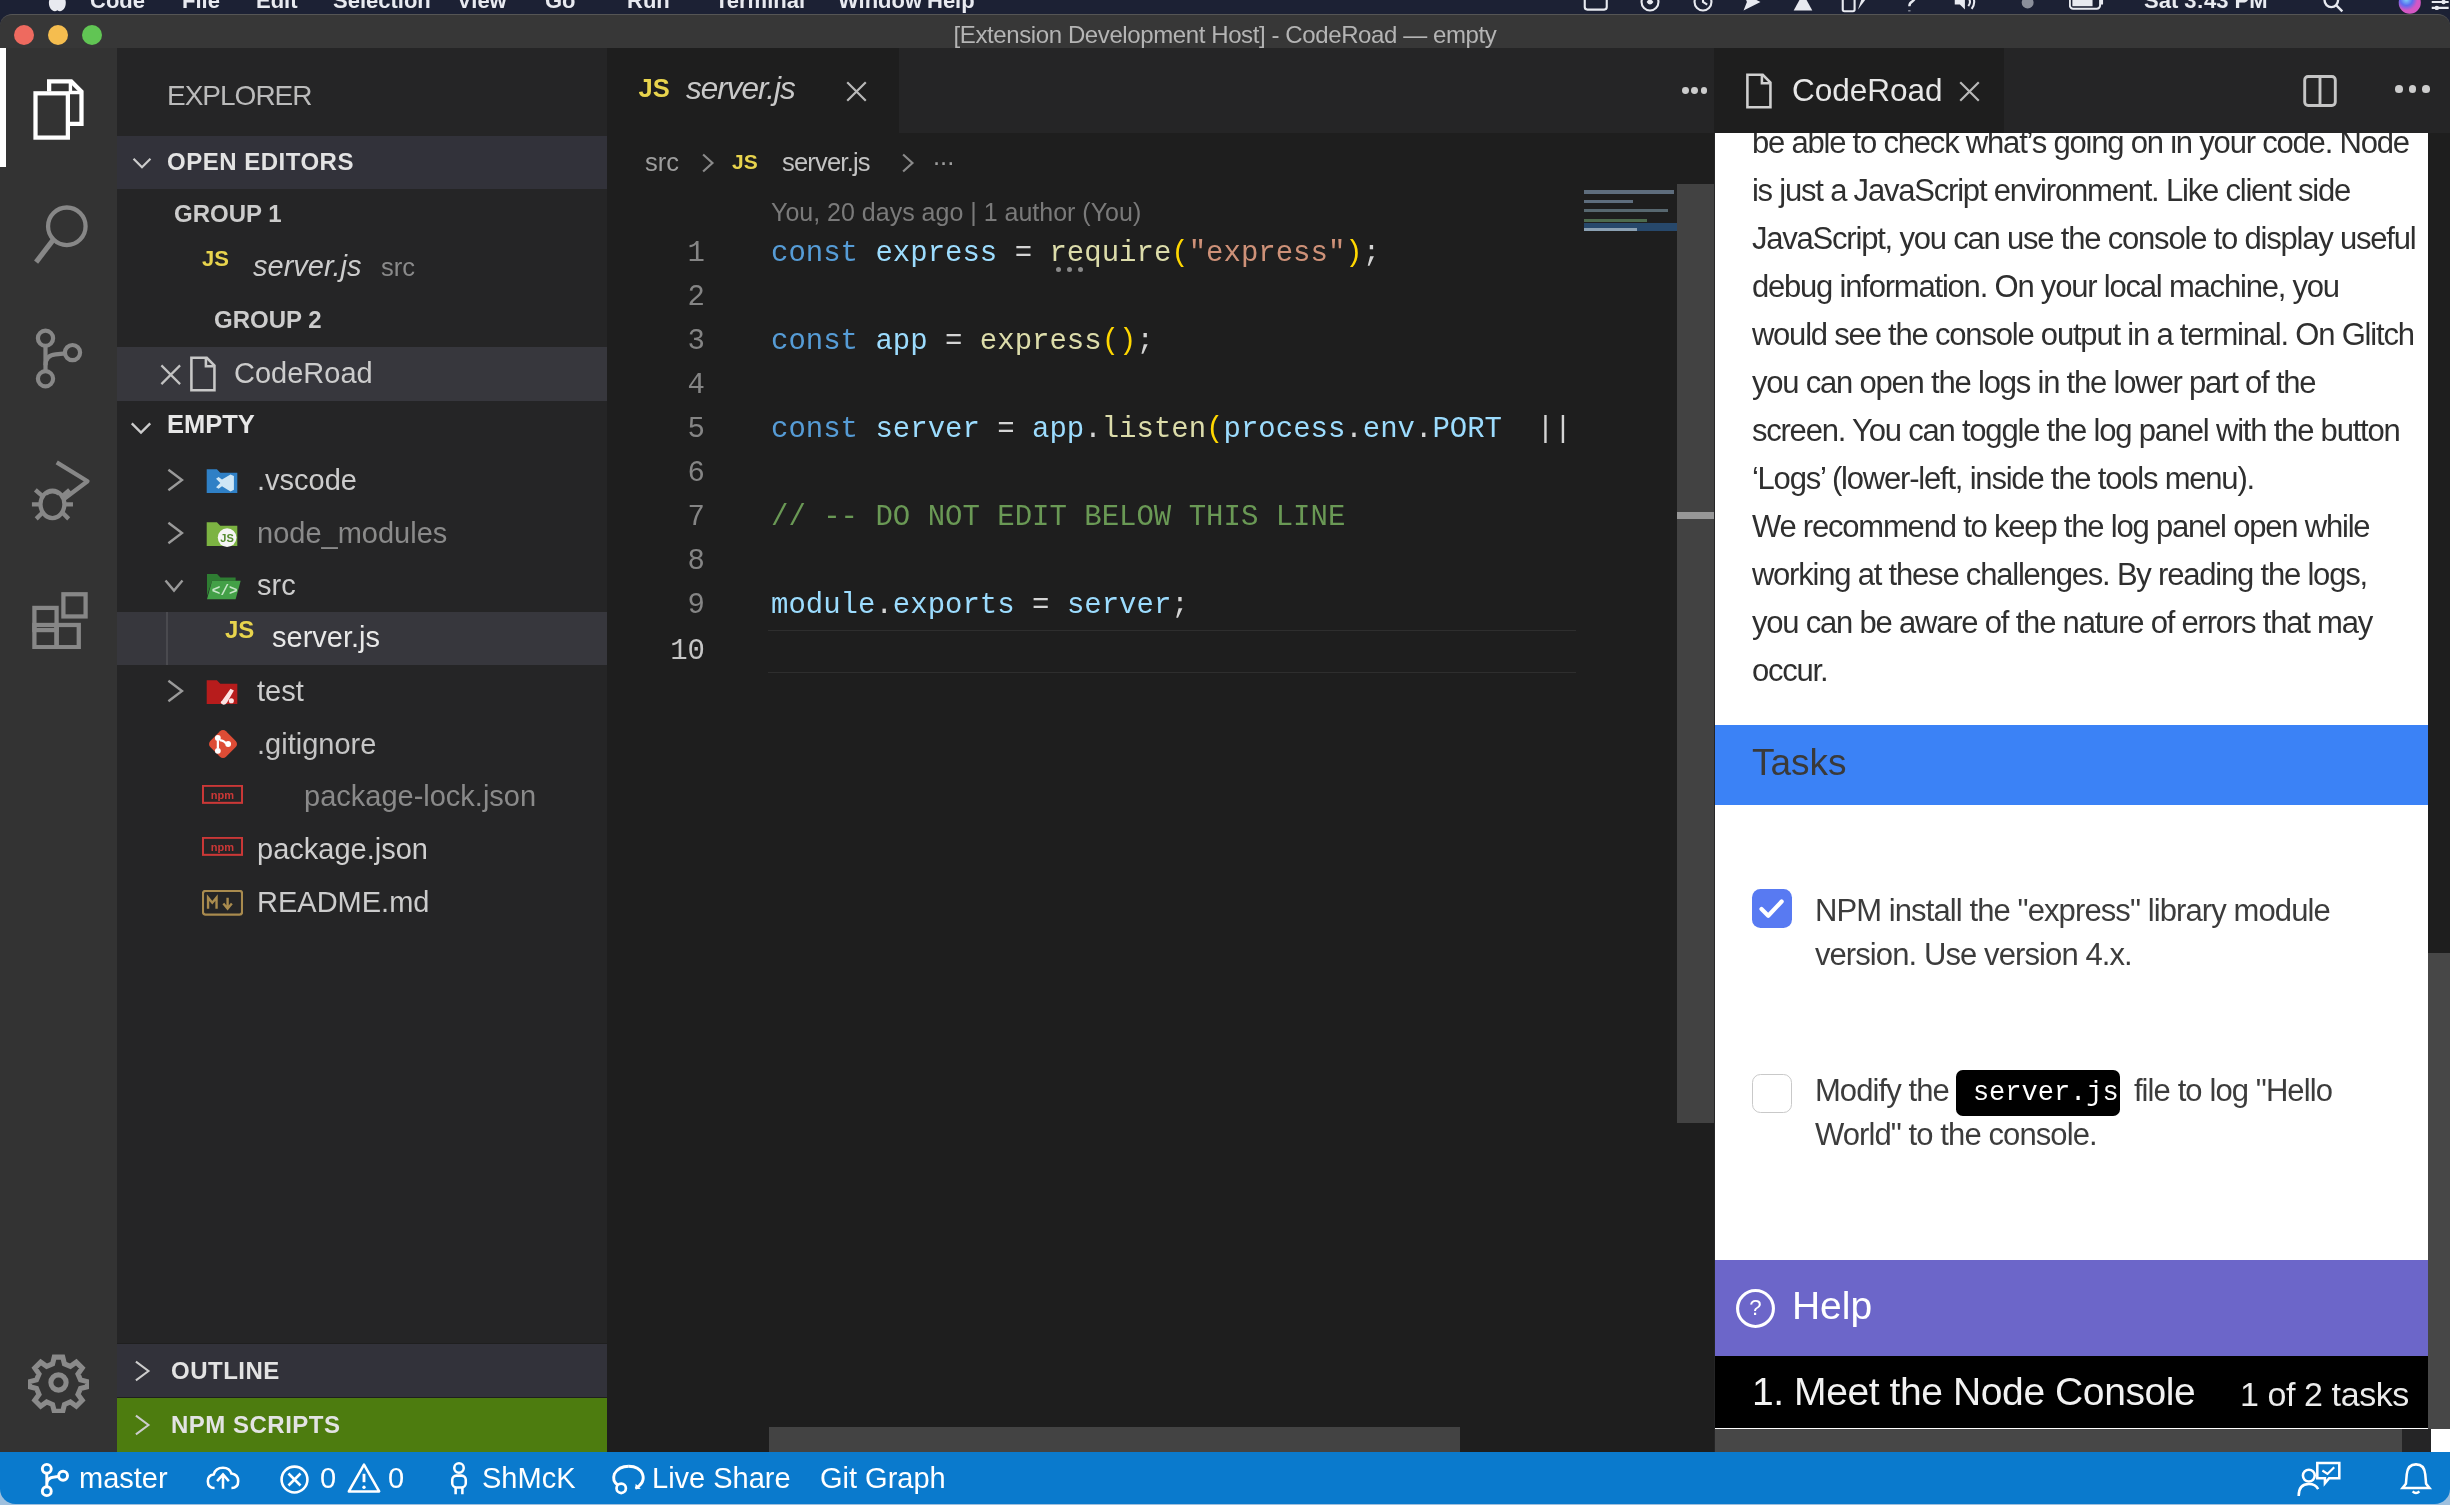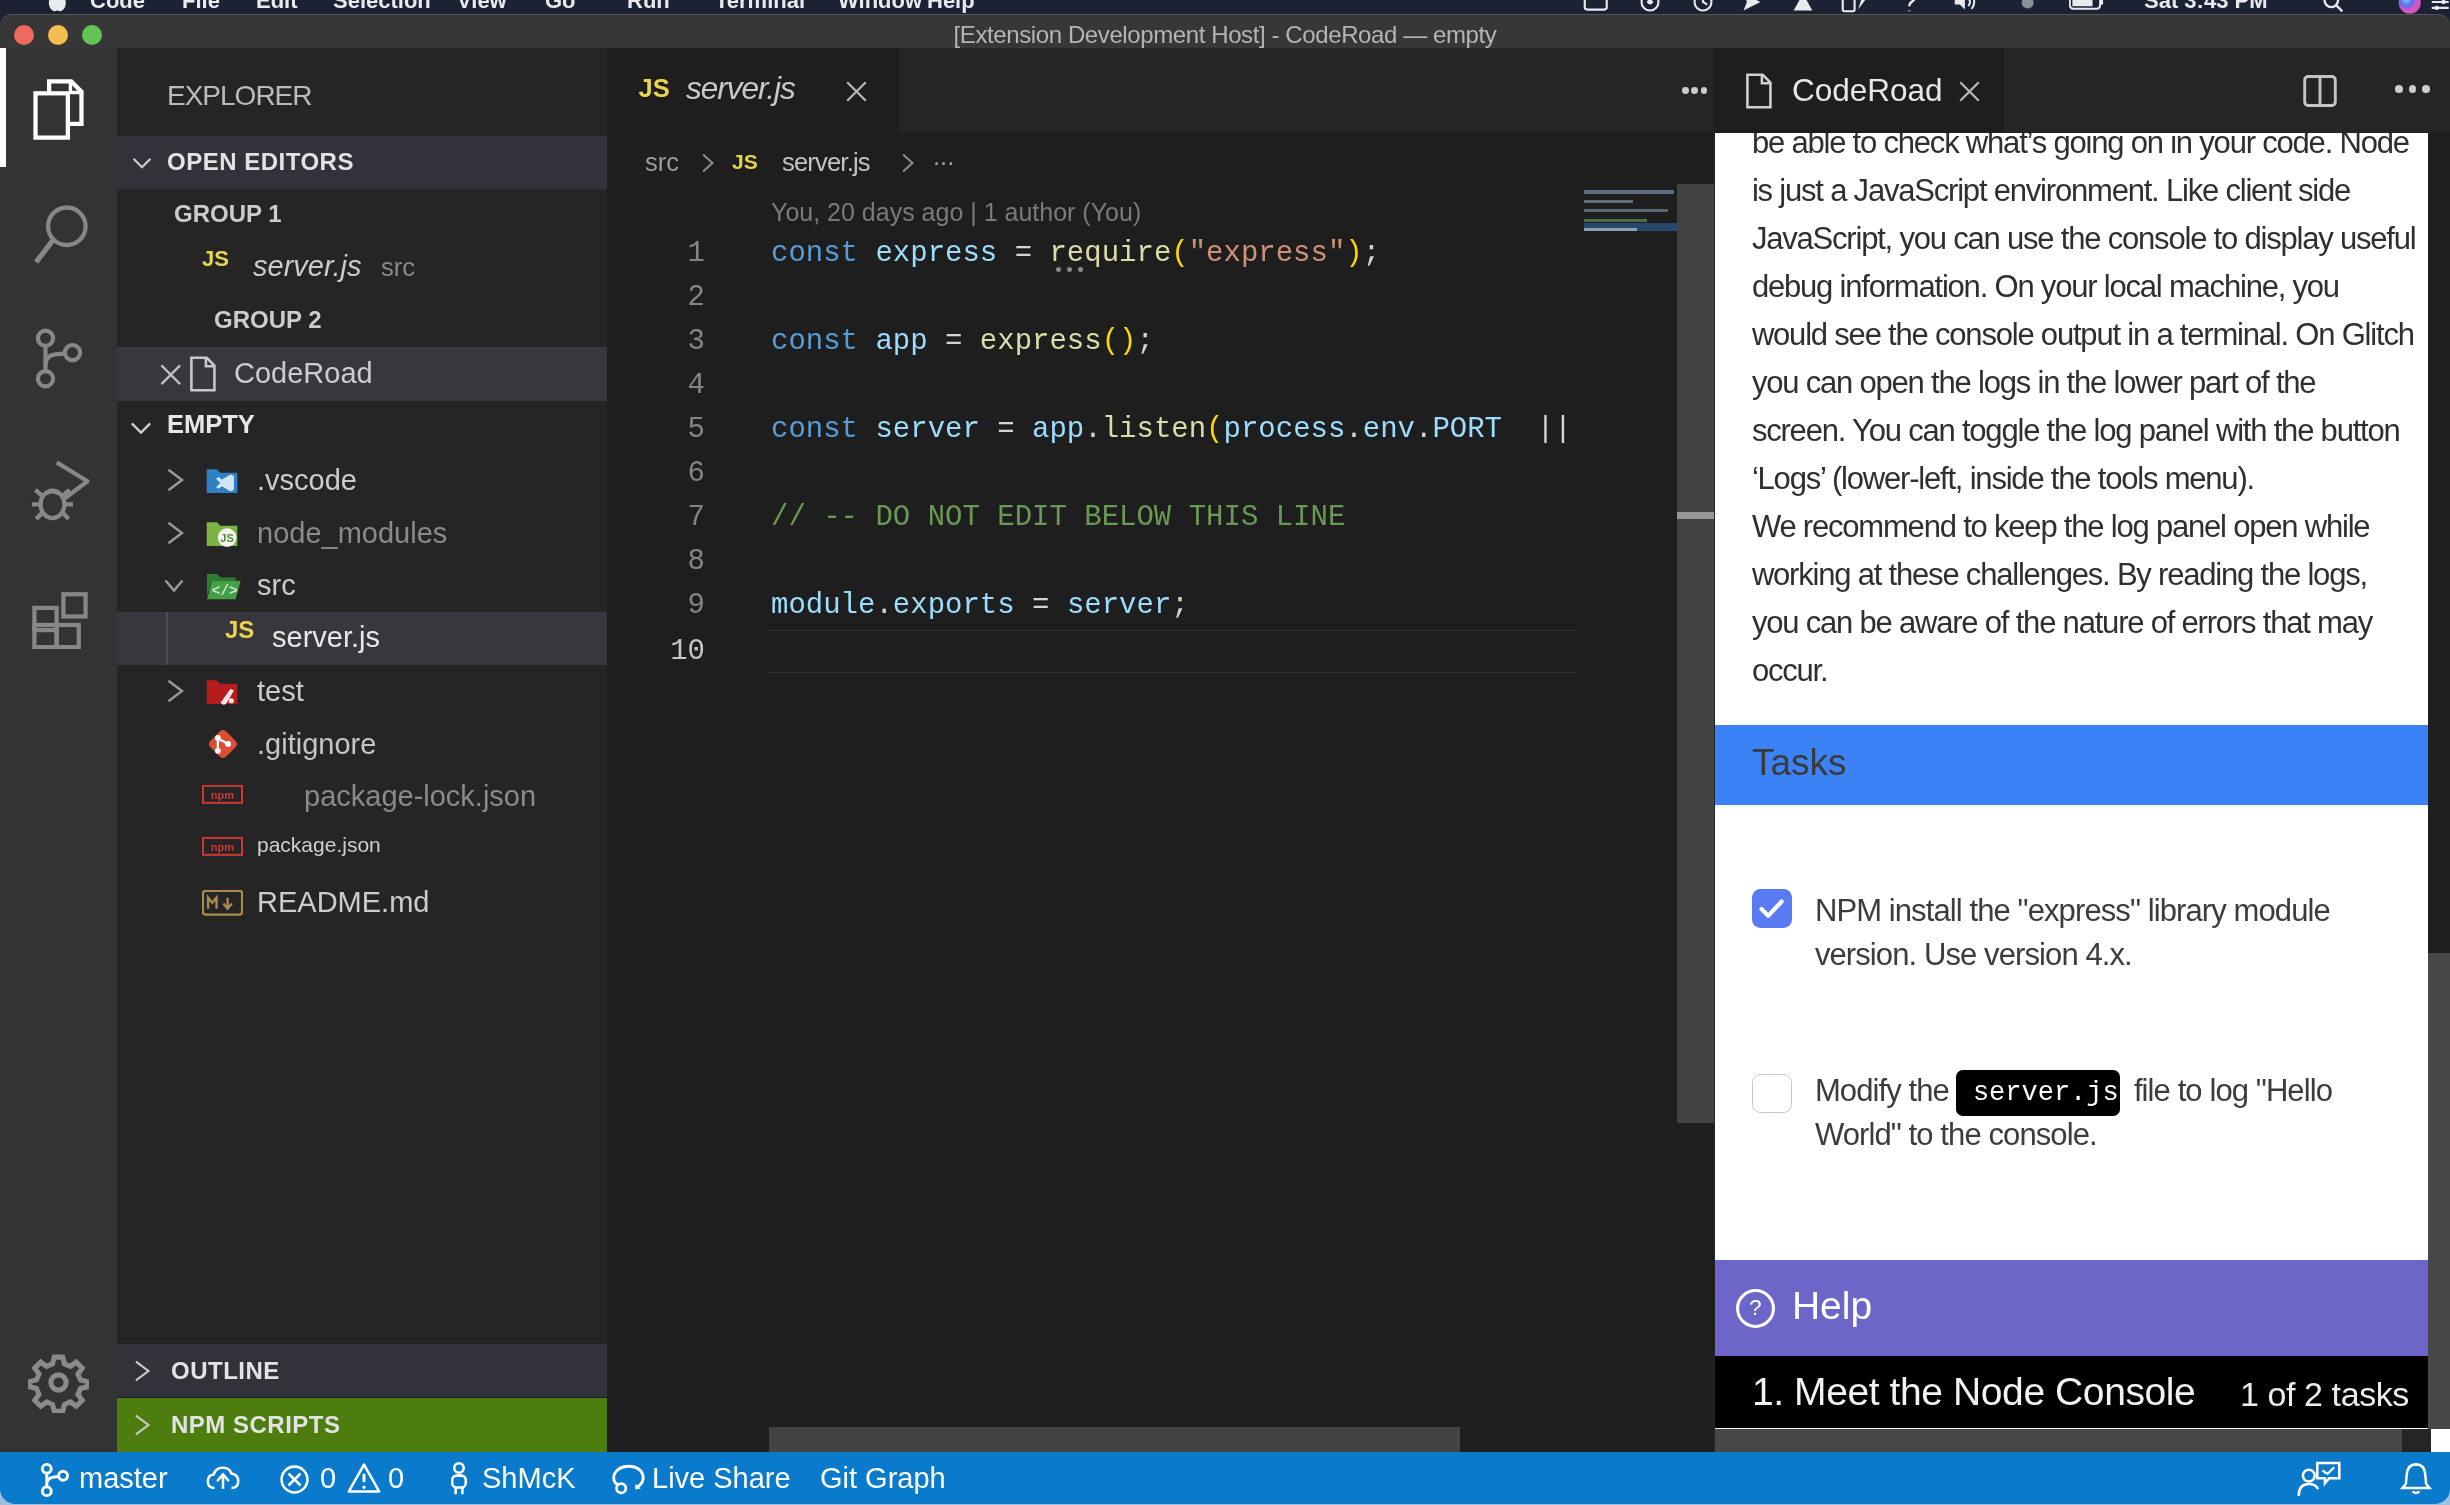--- a/index.html
+++ b/index.html
@@ -231,21 +231,21 @@
     <svg class="ic" style="left:85px;top:737px;" width="41" height="18.7" viewBox="0 0 48 22">
         <rect x="1" y="1" width="46" height="20" fill="none" stroke="#cb3837" stroke-width="2.4"></rect>
         <text x="24" y="16" font-size="13" font-weight="bold" fill="#cb3837" text-anchor="middle" font-family="Liberation Sans">npm</text>
       </svg>
     <div class="abs" style="left:140px;top:732px;font-size:29px;color:#8a8a8a;margin-left:47px;">package-lock.json</div>
 
     <svg class="ic" style="left:85px;top:789px;" width="41" height="18.7" viewBox="0 0 48 22">
         <rect x="1" y="1" width="46" height="20" fill="none" stroke="#cb3837" stroke-width="2.4"></rect>
         <text x="24" y="16" font-size="13" font-weight="bold" fill="#cb3837" text-anchor="middle" font-family="Liberation Sans">npm</text>
       </svg>
-    <div class="abs" style="left:140px;top:785px;font-size:21px;color:#cfcfcf;">package.json</div>
+    <div class="abs" style="left:140px;top:785px;font-size:29px;color:#cfcfcf;">package.json</div>
 
     <svg class="ic" style="left:85px;top:842px;" width="41" height="25.5" viewBox="0 0 48 30">
         <rect x="1" y="1" width="46" height="28" rx="3" fill="none" stroke="#a98b4e" stroke-width="2.6"></rect>
         <path d="M7 22 L7 9 L12 15 L17 9 L17 22" stroke="#a98b4e" stroke-width="2.8" fill="none"></path>
         <path d="M30 9 L30 20 M25 16 L30 22 L35 16" stroke="#a98b4e" stroke-width="2.8" fill="none"></path>
       </svg>
     <div class="abs" style="left:140px;top:838px;font-size:29px;color:#cccccc;">README.md</div>
 
     <div class="abs" style="left:0;top:1295px;width:490px;height:54px;background:#32323a;border-top:1.7px solid #1f1f1f;">
       <svg class="ic" style="left:15.3px;top:16px;" width="20.4" height="22" viewBox="0 0 24 28">

